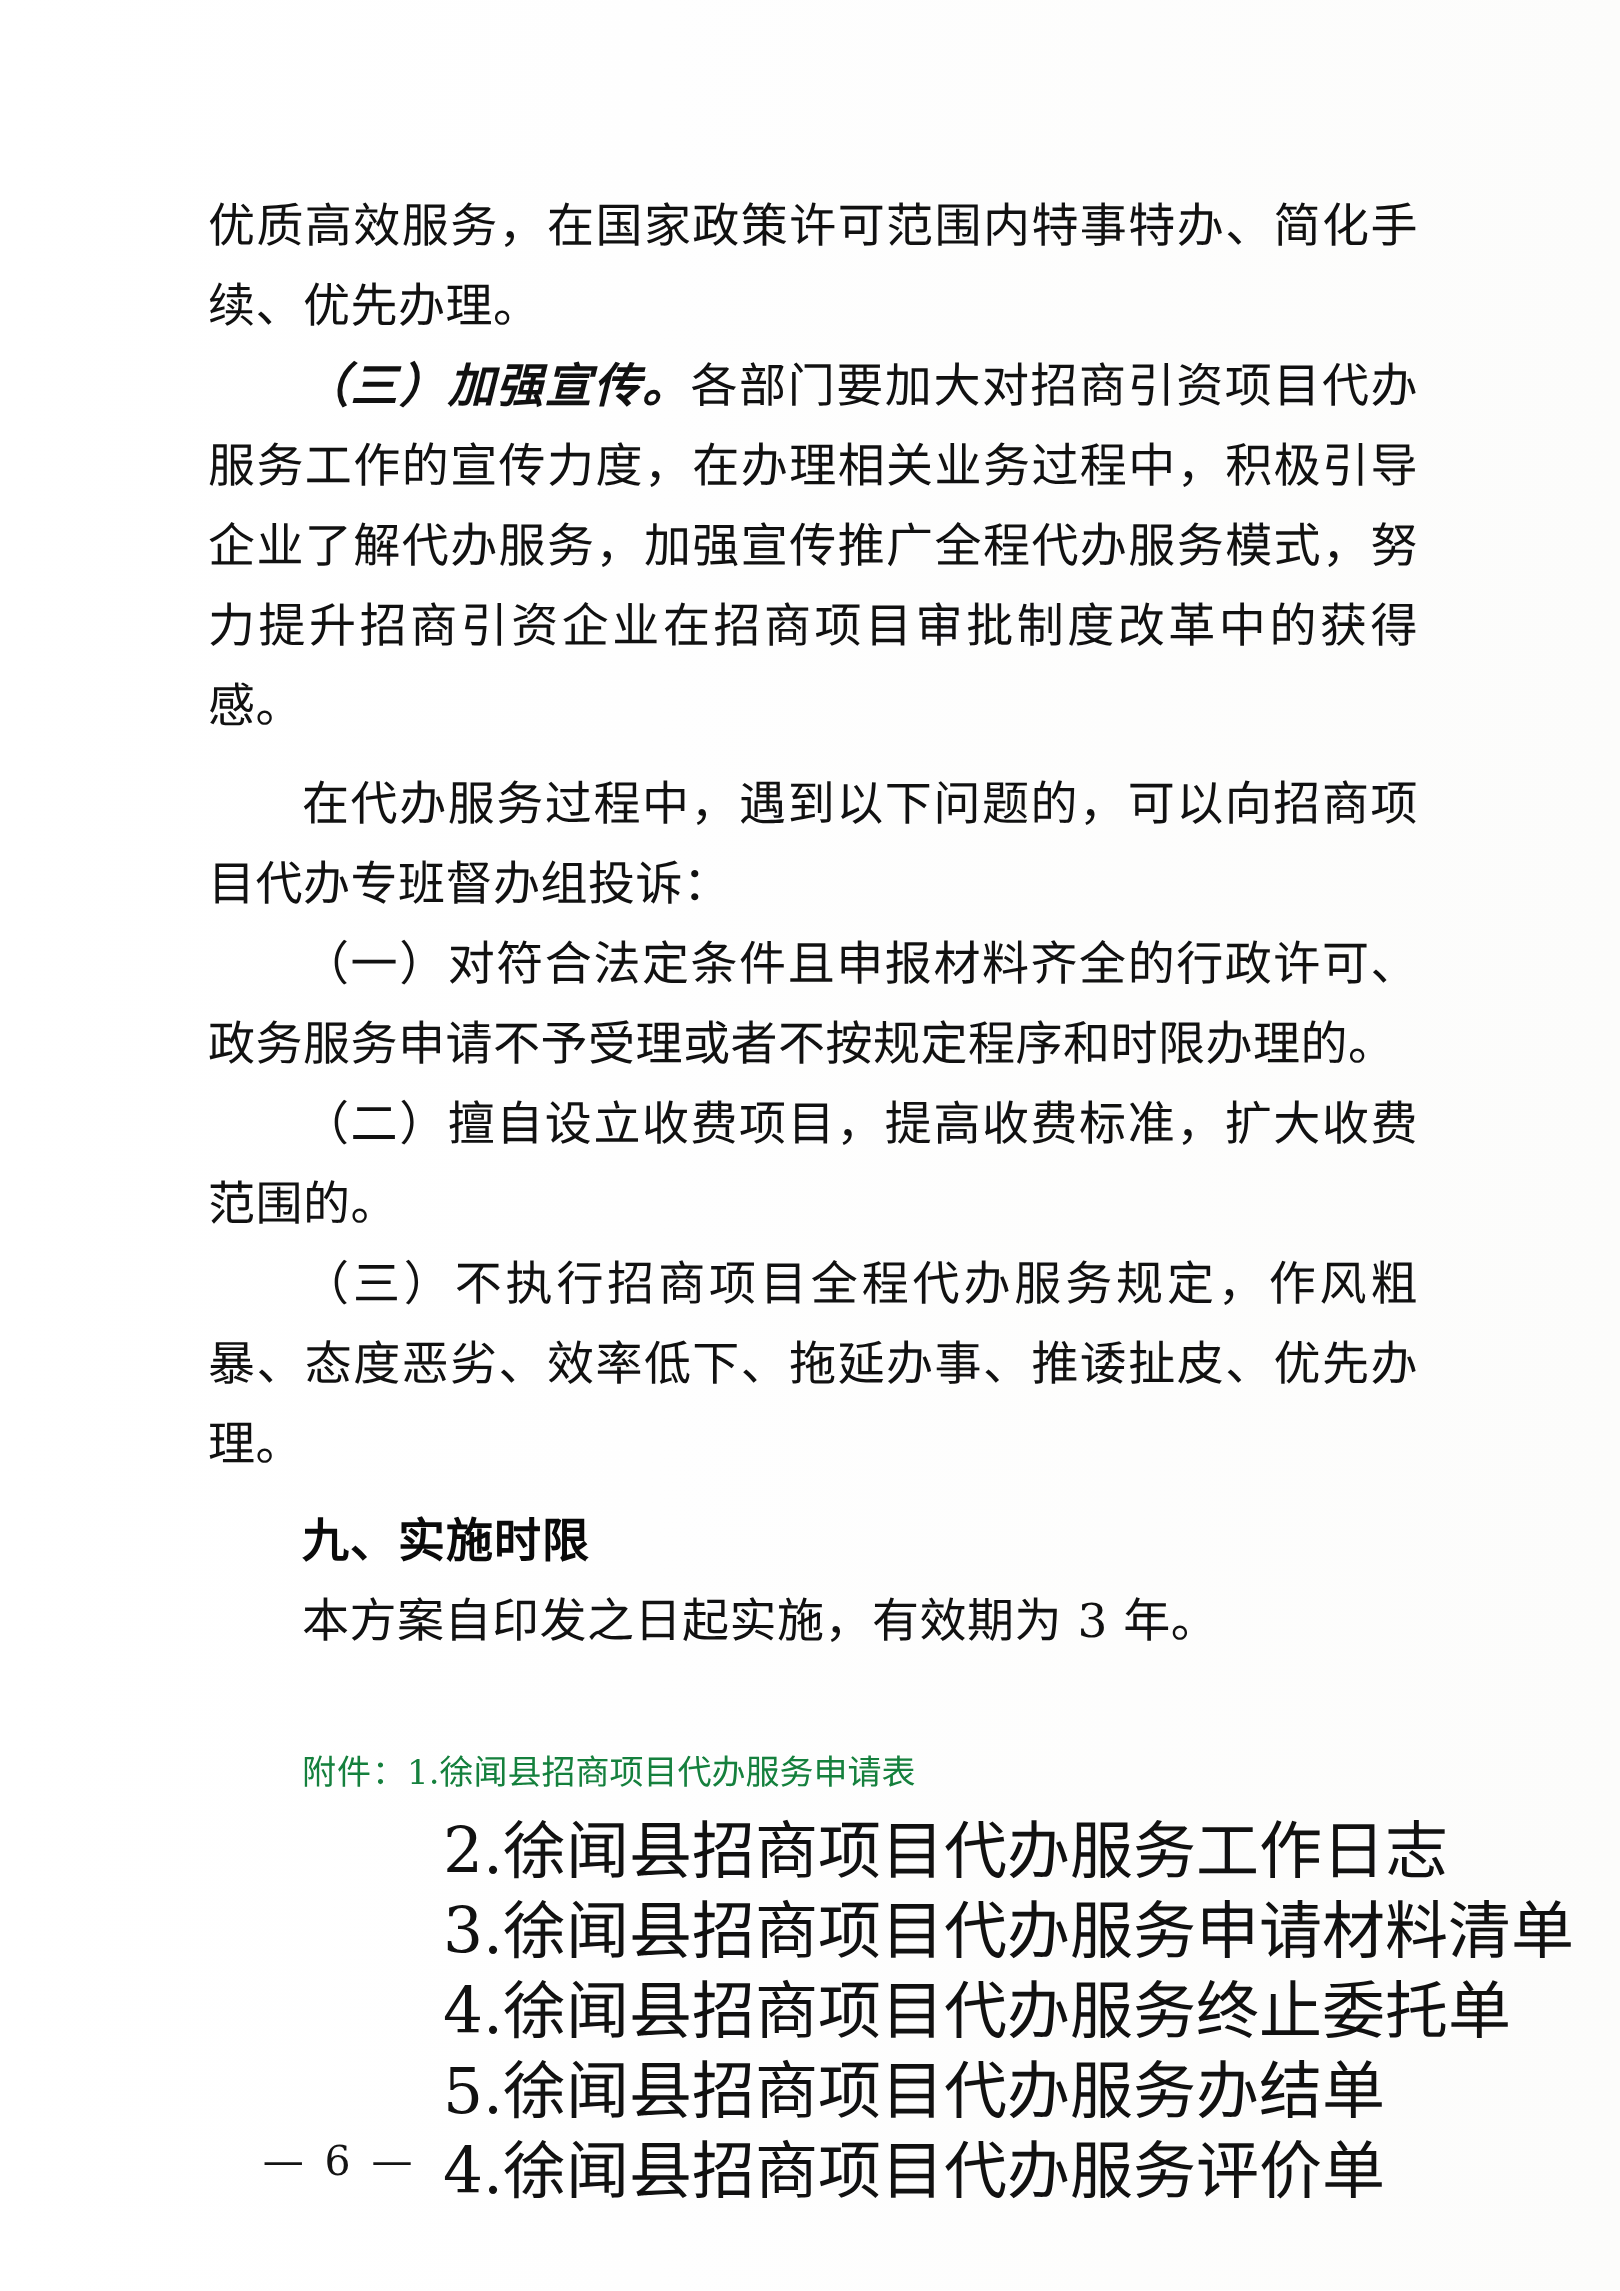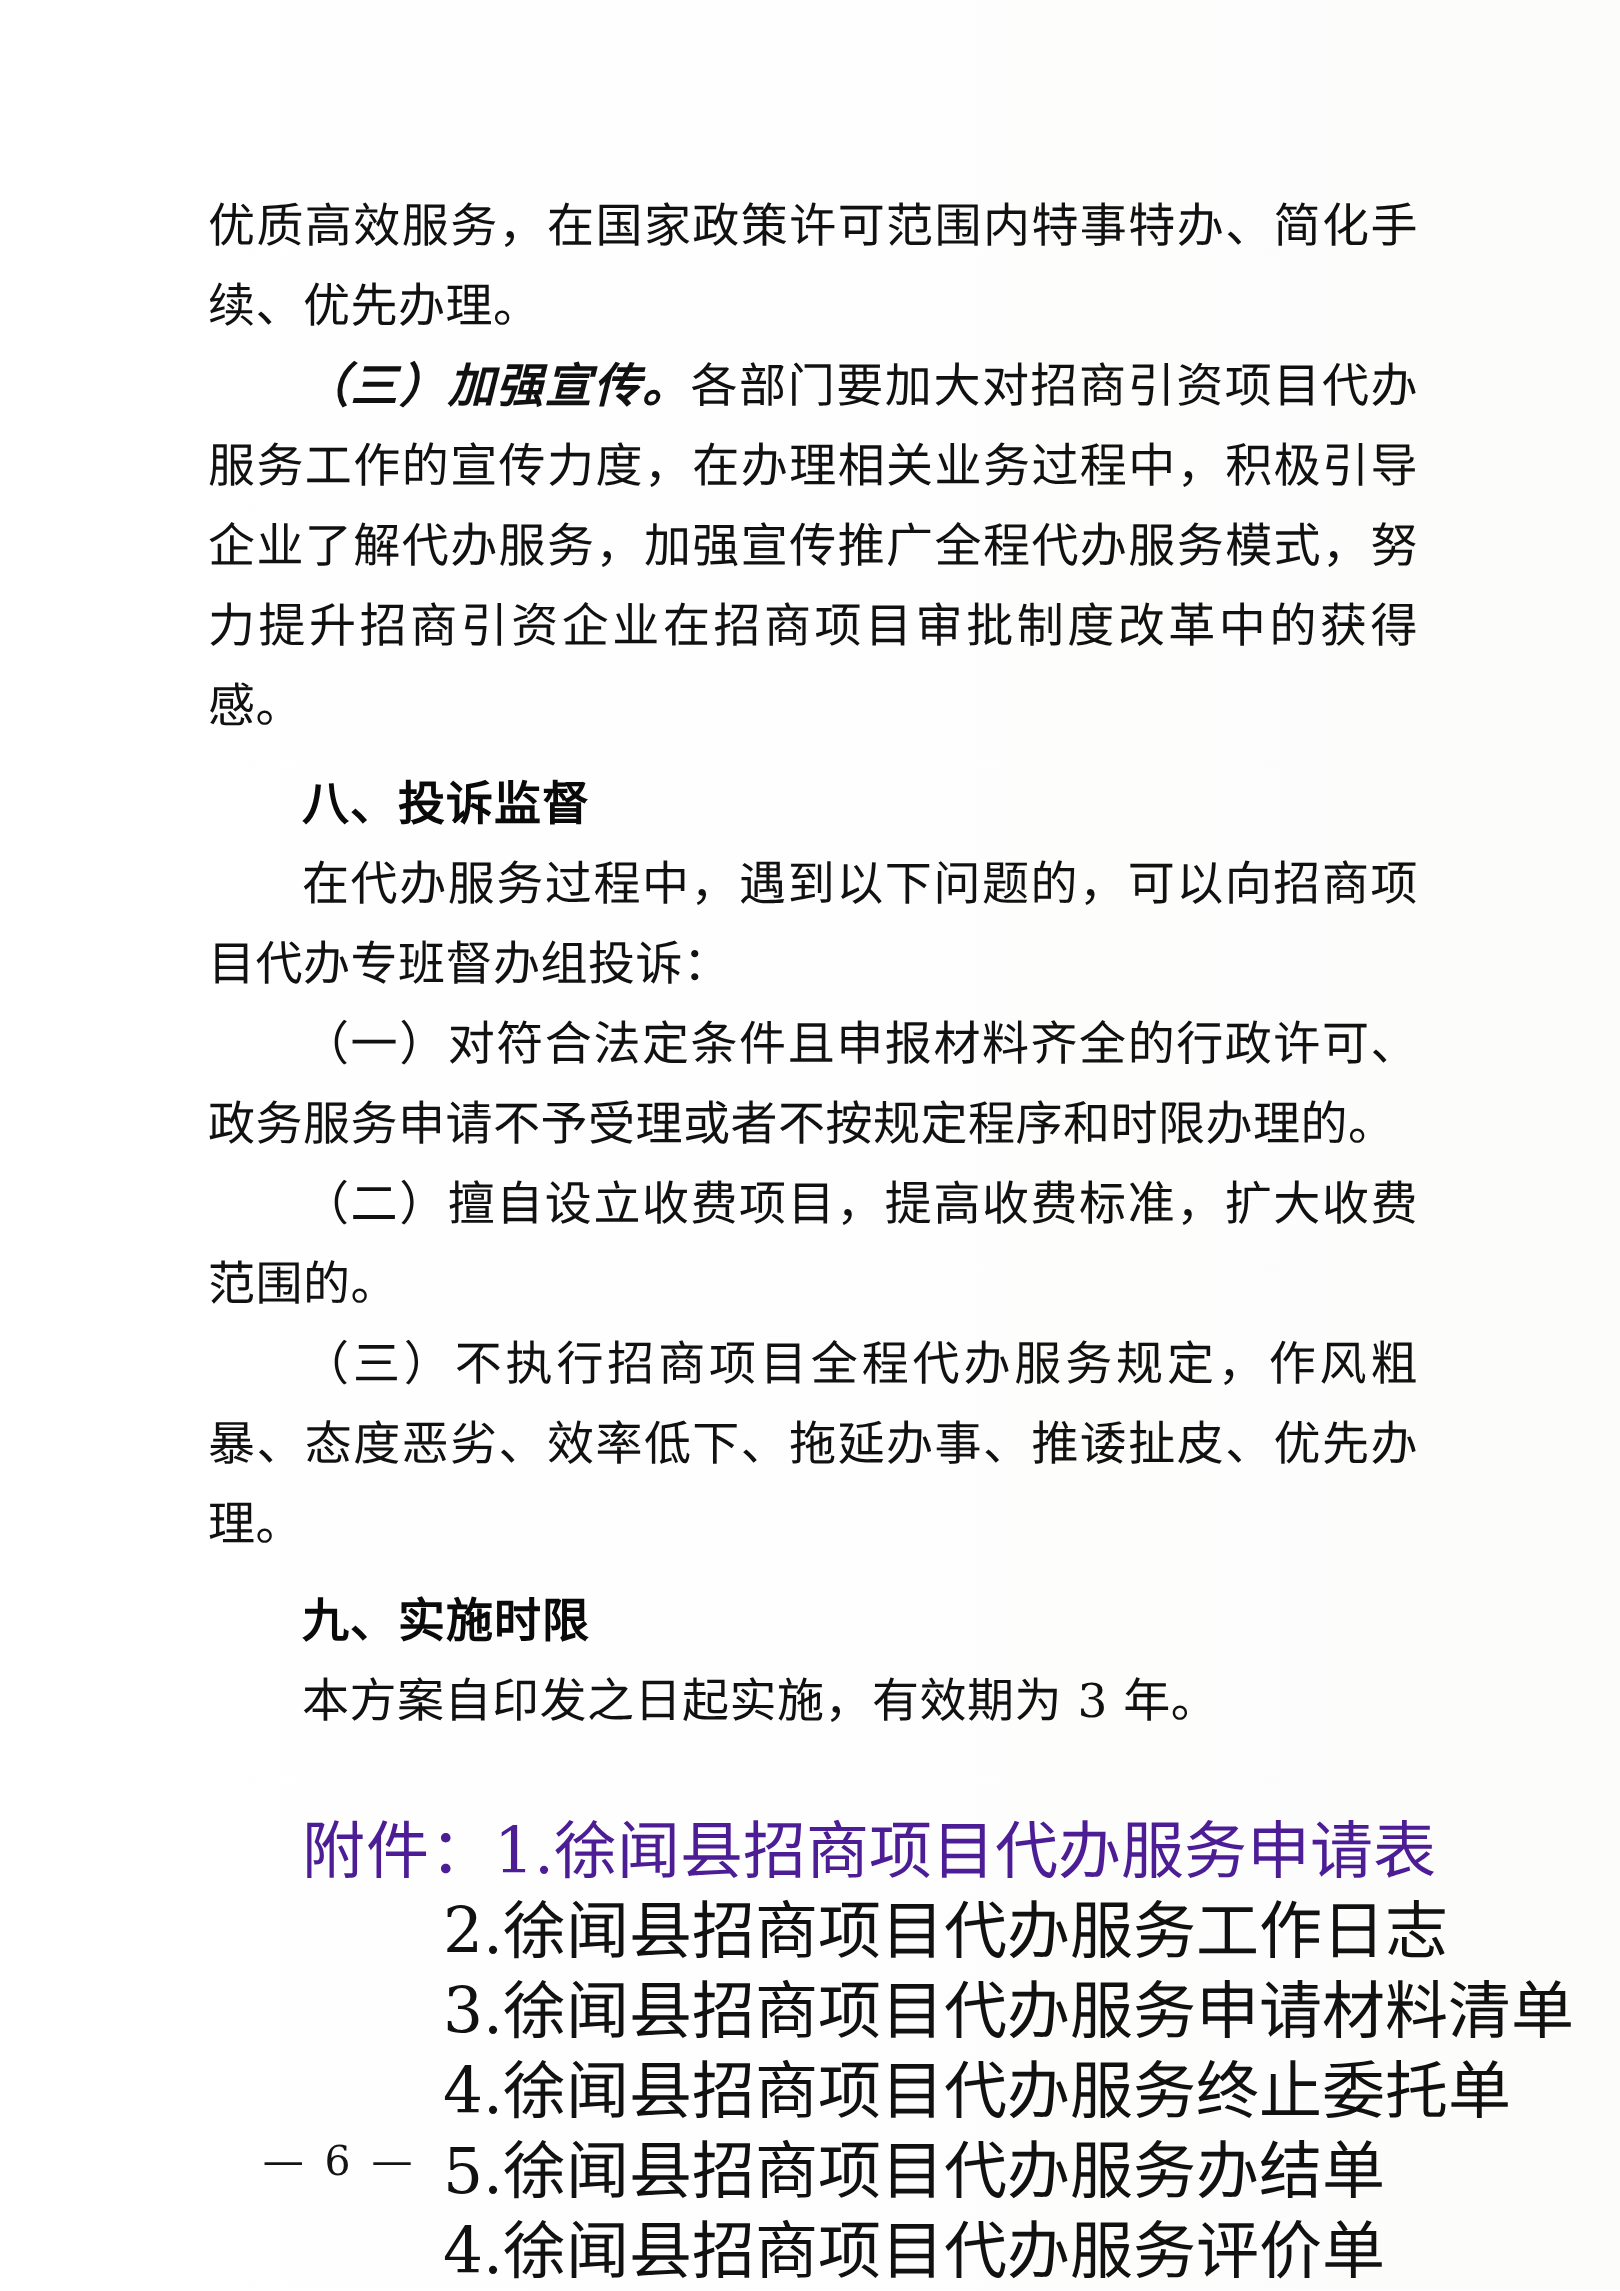--- a/index.html
+++ b/index.html
@@ -63,27 +63,26 @@
     letter-spacing: 0.5px;
     font-style: italic;
   }
   .spacer-sm { height: 17.6px; }
   .spacer-lg { height: 71px; }
 
   .attachments {
     margin-top: 0;
   }
   .attach-first {
-    font-size: 63px;
+    font-size: 34px;
     line-height: 80px;
-    color: #4c1d95;
+    color: #15803d;
     text-indent: 94px;
     margin: 0;
     white-space: nowrap;
-    text-align: center;
   }
   .attach-item {
     font-size: 63px;
     line-height: 80px;
     color: #111111;
     margin: 0;
     padding-left: 235px;
     white-space: nowrap;
   }
   .attach-label {
@@ -112,21 +111,20 @@
   <div class="paper-tint"></div>
 
   <div class="content">
 
     <p class="para">优质高效服务，在国家政策许可范围内特事特办、简化手续、优先办理。</p>
 
     <p class="para indent2"><span class="lead-bold">（三）加强宣传。</span><span>各部门要加大对招商引资项目代办服务工作的宣传力度，在办理相关业务过程中，积极引导企业了解代办服务，加强宣传推广全程代办服务模式，努力提升招商引资企业在招商项目审批制度改革中的获得感。</span></p>
 
     <div class="spacer-sm"></div>
 
-    <p class="heading">八、投诉监督</p>
 
     <p class="para indent2">在代办服务过程中，遇到以下问题的，可以向招商项目代办专班督办组投诉：</p>
 
     <p class="para indent2">（一）对符合法定条件且申报材料齐全的行政许可、政务服务申请不予受理或者不按规定程序和时限办理的。</p>
 
     <p class="para indent2">（二）擅自设立收费项目，提高收费标准，扩大收费范围的。</p>
 
     <p class="para indent2">（三）不执行招商项目全程代办服务规定，作风粗暴、态度恶劣、效率低下、拖延办事、推诿扯皮、优先办理。</p>
 
     <div class="spacer-sm"></div>

